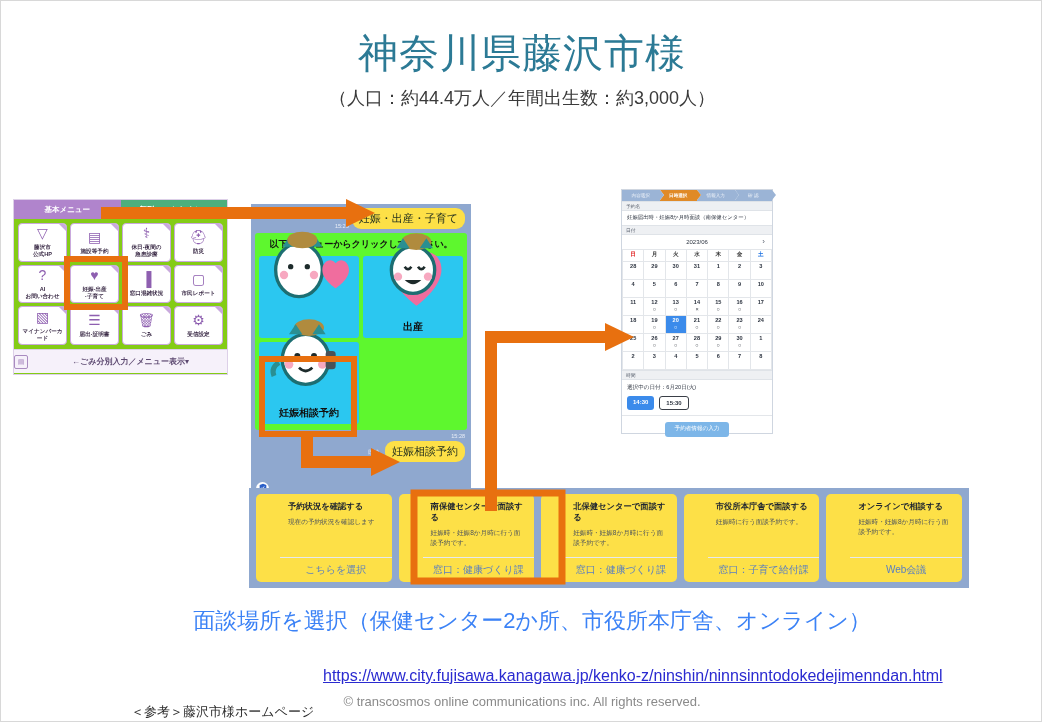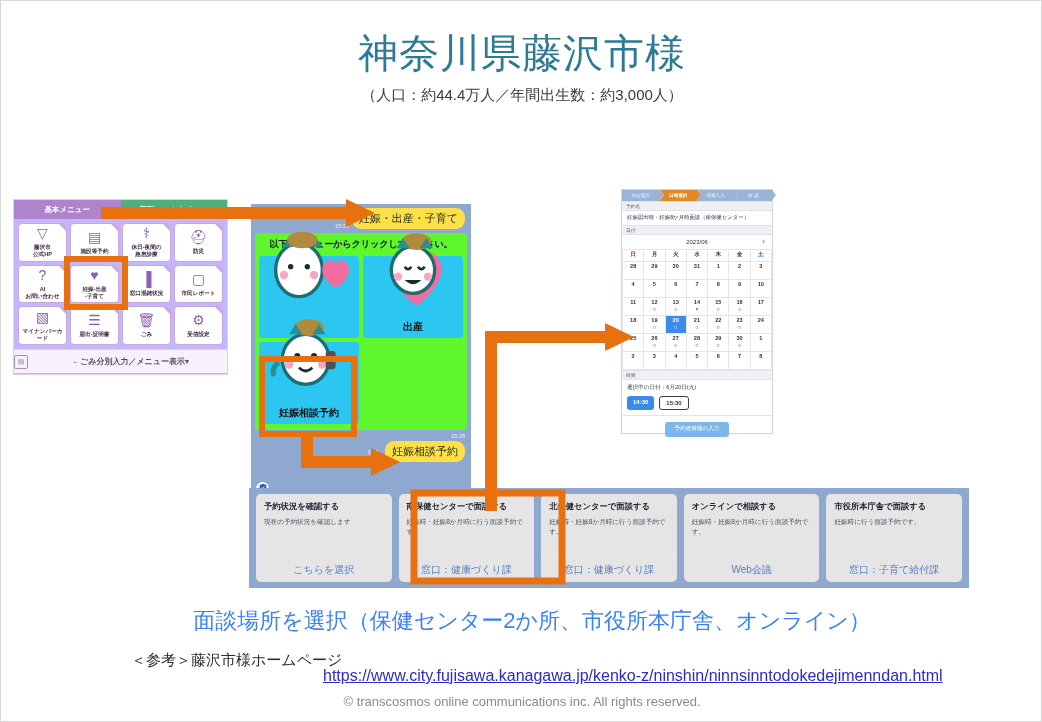--- a/index.html
+++ b/index.html
@@ -8,27 +8,27 @@
     font-family:"Liberation Sans","DejaVu Sans",sans-serif;
     color:#333;overflow:hidden;position:relative;
   }
   #slide{position:absolute;left:0;top:0;width:1042px;height:722px;
     border:1px solid #d8d8d8;box-sizing:border-box;background:#fff;}
 
   
   .title{position:absolute;left:0;top:30px;width:1042px;text-align:center;
     font-size:40px;letter-spacing:1px;color:#2c7a95;font-weight:400;line-height:1.1;}
   .subtitle{position:absolute;left:0;top:85px;width:1042px;text-align:center;
-    font-size:15px;color:#3a3a3a;font-weight:400;}
+    font-size:18px;color:#3a3a3a;font-weight:400;}
   .headline{position:absolute;left:0;top:120px;width:1042px;text-align:center;
     font-size:31px;color:#3a3a3a;font-weight:400;letter-spacing:-0.5px;}
 
   
   .richmenu{position:absolute;left:12px;top:198px;width:215px;height:176px;
-    background:#c4b5fd;border:1px solid #ddd0e8;box-sizing:border-box;}
+    background:#84cc16;border:1px solid #ddd0e8;box-sizing:border-box;}
   .rm-tabs{display:flex;height:19px;}
   .rm-tab{flex:1;display:flex;align-items:center;justify-content:center;
     font-size:7.5px;color:#fff;font-weight:bold;}
   .rm-tab.basic{background:#b084cc;}
   .rm-tab.corona{background:#4caf7d;}
   .rm-grid{display:grid;grid-template-columns:repeat(4,1fr);grid-template-rows:repeat(3,1fr);
     gap:3px;padding:4px;box-sizing:border-box;height:130px;}
   .rm-cell{background:#fff;border:1px solid #c9a9dd;border-radius:4px;
     display:flex;flex-direction:column;align-items:center;justify-content:center;
     position:relative;overflow:hidden;}
@@ -104,31 +104,31 @@
   .slot{border-radius:3px;padding:3px 6px;font-size:6px;font-weight:bold;}
   .slot.on{background:#3b8beb;color:#fff;}
   .slot.off{background:#fff;border:1px solid #3a3f47;color:#2d3440;}
   .resv-submit{border-top:1px solid #e3e6ea;padding:6px 0;text-align:center;}
   .resv-submit span{display:inline-block;background:#7db6e8;color:#fff;border-radius:3px;
     padding:3.5px 10px;font-size:5.6px;}
 
   
   .cards{position:absolute;left:248px;top:487px;width:720px;height:100px;
     background:#8fa8cf;display:flex;align-items:center;gap:7px;padding:0 7px;box-sizing:border-box;}
-  .card{flex:1;background:#e5e5e5;border-radius:5px;height:88px;display:flex;flex-direction:column;}
+  .card{flex:1;background:#fde047;border-radius:5px;height:88px;display:flex;flex-direction:column;padding-left:24px;}
   .card-body{flex:1;padding:7px 8px 0 8px;}
   .card-t{font-size:8.3px;font-weight:bold;color:#1f2530;margin-bottom:5px;}
   .card-d{font-size:6.6px;color:#4a515c;line-height:1.45;}
   .card-foot{border-top:1px solid #e6e9ee;height:24px;display:flex;
     align-items:center;justify-content:center;font-size:10px;color:#5a7fc0;}
 
   
   .caption{position:absolute;left:0;top:605px;width:1042px;text-align:center;
     font-size:22px;color:#3b82f6;padding-left:10px;}
-  .ref{position:absolute;left:130px;top:650px;font-size:15px;color:#2b2b2b;}
+  .ref{position:absolute;left:130px;top:702px;font-size:13px;color:#2b2b2b;}
   .ref-url{position:absolute;left:322px;top:666px;font-size:16px;color:#2a2ad0;
     text-decoration:underline;}
   .copyright{position:absolute;left:0;top:693px;width:1042px;text-align:center;
     font-size:13px;color:#8a8a8a;}
 
   
   .arrow-svg{position:absolute;left:0;top:0;width:1042px;height:722px;pointer-events:none;}
 </style>
 </head>
 <body>
@@ -490,31 +490,31 @@
       </div>
       <div class="card">
         <div class="card-body">
           <div class="card-t">北保健センターで面談する</div>
           <div class="card-d">妊娠時・妊娠8か月時に行う面談予約です。</div>
         </div>
         <div class="card-foot">窓口：健康づくり課</div>
       </div>
       <div class="card">
         <div class="card-body">
+          <div class="card-t">市役所本庁舎で面談する</div>
+          <div class="card-d">妊娠時に行う面談予約です。</div>
+        </div>
+        <div class="card-foot">窓口：子育て給付課</div>
+      </div>
+      <div class="card">
+        <div class="card-body">
           <div class="card-t">オンラインで相談する</div>
           <div class="card-d">妊娠時・妊娠8か月時に行う面談予約です。</div>
         </div>
         <div class="card-foot">Web会議</div>
-      </div>
-      <div class="card">
-        <div class="card-body">
-          <div class="card-t">市役所本庁舎で面談する</div>
-          <div class="card-d">妊娠時に行う面談予約です。</div>
-        </div>
-        <div class="card-foot">窓口：子育て給付課</div>
       </div>
     </div>
 
   <svg class="arrow-svg">
 
     <g fill="#e8700f">
       <rect x="66" y="258" width="58" height="48" fill="none" stroke="#e8700f" stroke-width="6"></rect>
       <rect x="100" y="206" width="250" height="12"></rect>
       <polygon points="345,198 374,212 345,226"></polygon>
 

